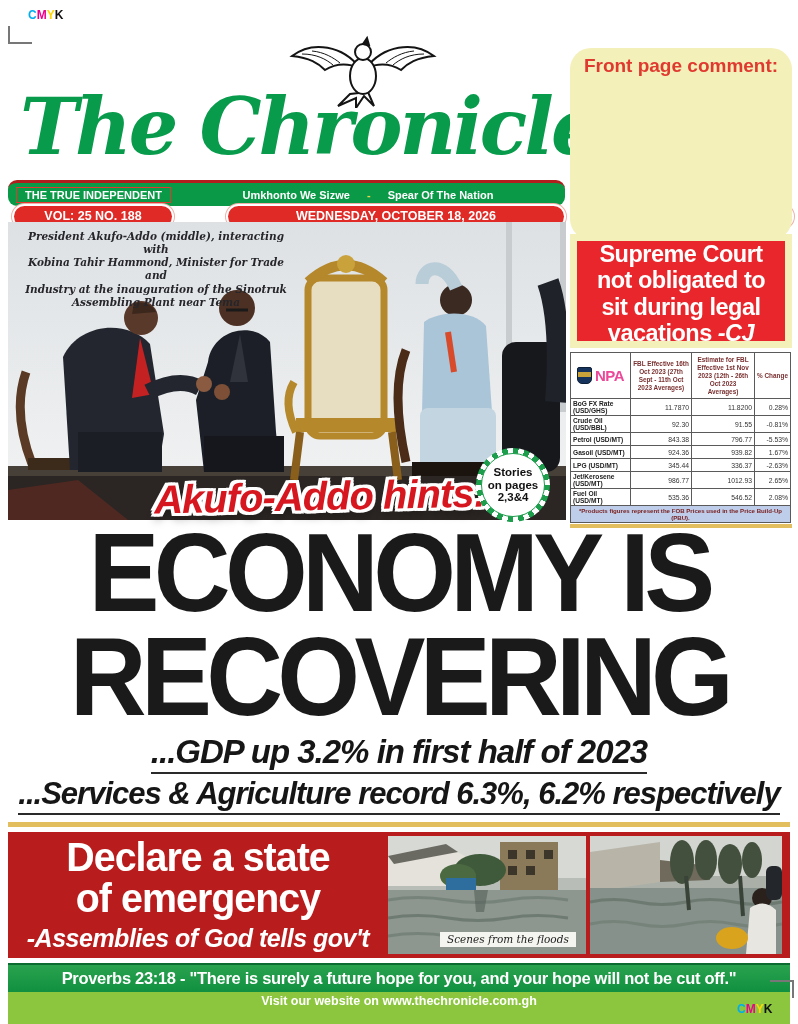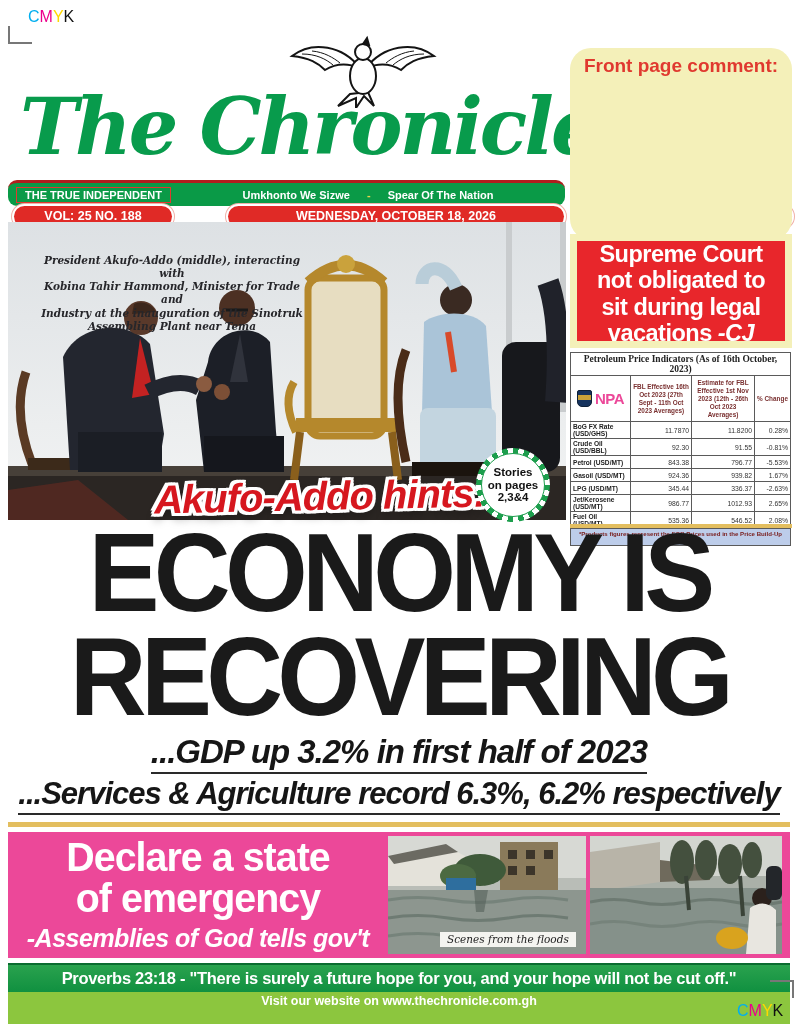--- a/index.html
+++ b/index.html
@@ -1,21 +1,21 @@
 <!DOCTYPE html>
 <html><head>
 <meta charset="utf-8">
 <style>
   html,body{margin:0;padding:0;background:#e9e9e9;}
   .page{position:relative;width:798px;height:1024px;background:#ffffff;overflow:hidden;
         font-family:"Liberation Sans",sans-serif;margin:0 auto;}
   .abs{position:absolute;}
 
   
-  .cmyk{font-weight:normal;font-size:16px;letter-spacing:0;}
+  .cmyk{font-weight:bold;font-size:12px;letter-spacing:0;}
   .cmyk span{display:inline-block;}
   .c-c{color:#00AEEF}.c-m{color:#EC008C}.c-y{color:#FFD800}.c-k{color:#111}
   .cropmark{width:22px;height:16px;border-left:2px solid #777;border-bottom:2px solid #777;}
   .cropmark.br{border:none;border-right:2px solid #777;border-top:2px solid #777;}
 
   
   .masthead-title{font-family:"DejaVu Serif","Liberation Serif",serif;font-style:italic;font-weight:bold;
       color:#089B4C;font-size:78px;line-height:1;letter-spacing:-3px;white-space:nowrap;}
   .greenbar{background:#0A9A47;border-top:3px solid #B01E1E;height:23px;display:flex;align-items:center;
       color:#fff;font-size:11px;font-weight:bold;border-radius:9px;}
@@ -64,21 +64,21 @@
   .mainline{width:782px;text-align:center;font-weight:bold;color:#1a1a1a;font-size:112px;line-height:0.95;
       letter-spacing:-6px;transform:scaleX(0.95);transform-origin:center;white-space:nowrap;}
   .subhead{width:782px;text-align:center;}
   .subhead span{display:inline-block;font-weight:bold;font-style:italic;color:#161616;
       border-bottom:2px solid #2a2a2a;padding-bottom:1px;letter-spacing:-1px;white-space:nowrap;}
   .sub1 span{font-size:33px;}
   .sub2 span{font-size:31px;}
   .goldrule{background:#E3BE5F;height:5px;}
 
   
-  .bottom-strip{background:#ec4899;display:flex;gap:4px;padding:4px;box-sizing:border-box;}
+  .bottom-strip{background:#b91c1c;display:flex;gap:4px;padding:4px;box-sizing:border-box;}
   .declare-box{width:372px;color:#fff;text-align:center;display:flex;flex-direction:column;justify-content:center;}
   .declare-h{font-size:41px;font-weight:bold;line-height:0.98;letter-spacing:-1px;transform:scaleX(0.96);}
   .declare-a{font-size:25px;font-weight:bold;font-style:italic;margin-top:6px;letter-spacing:-0.5px;}
   .flood-caption{background:#f4f4f0;color:#222;font-family:"DejaVu Serif","Liberation Serif",serif;
       font-style:italic;font-size:10.5px;padding:0 7px;line-height:15px;white-space:nowrap;}
 
   
   .proverbs{background:linear-gradient(#2AA24E,#0E8F3F);border-top:2px solid #0B6B30;color:#fff;
       font-weight:bold;font-size:16.5px;text-align:center;line-height:27px;letter-spacing:-0.3px;white-space:nowrap;}
   .website{background:#8CC63E;color:#fff;font-weight:bold;font-size:12.5px;text-align:center;line-height:19px;}
@@ -142,23 +142,20 @@
 
   <div class="abs" style="left:570px;top:352px;">
     <table class="petro">
       <colgroup>
           <col style="width:60px">
           <col style="width:61px">
           <col style="width:63px">
           <col style="width:36px">
         </colgroup>
       <tbody>
-          <tr>
-            <td colspan="4" class="title">Petroleum Price Indicators (As of 16th October, 2023)</td>
-          </tr>
       <tr style="height:46px;">
         <td>
           <div class="npa-logo">
             <span class="npa-crest"></span>
             <span class="npa-text">NPA</span>
           </div>
         </td>
         <td class="hdr">FBL Effective 16th Oct 2023 (27th Sept - 11th Oct 2023 Averages)</td>
         <td class="hdr">Estimate for FBL Effective 1st Nov 2023 (12th - 26th Oct 2023 Averages)</td>
         <td class="hdr">% Change</td>
@@ -261,21 +258,21 @@
       <path d="M440,110 l6,40" stroke="#d84a2a" stroke-width="6"></path>
       <rect x="412" y="186" width="76" height="66" rx="8" fill="#c3d5e0"></rect>
 
       <rect x="494" y="120" width="58" height="130" rx="14" fill="#17181c"></rect>
       <path d="M398,128 q-16,40 0,112" stroke="#4a2c18" stroke-width="9" fill="none"></path>
       <rect x="404" y="240" width="120" height="14" fill="#1b140e"></rect>
       <path d="M540,60 q14,40 8,120" stroke="#20222a" stroke-width="22" fill="none"></path>
     </svg>
 
     
-    <div class="abs photo-caption" style="left:30px;top:8px;width:268px;margin-top:24px;">
+    <div class="abs photo-caption" style="left:14px;top:8px;width:268px;">
       <div>President Akufo-Addo (middle), interacting with</div>
       <div>Kobina Tahir Hammond, Minister for Trade and</div>
       <div>Industry at the inauguration of the Sinotruk</div>
       <div>Assembling Plant near Tema</div>
     </div>
   </div>
 
   <div class="abs badge" style="left:476px;top:448px;z-index:5;">
     <div class="badge-inner">
       <div>Stories</div>

